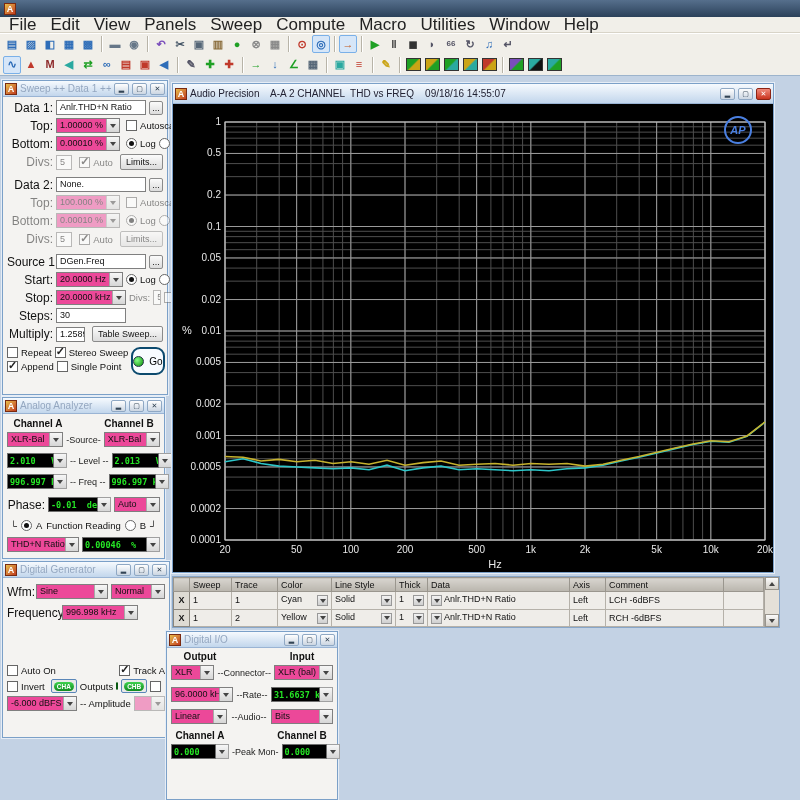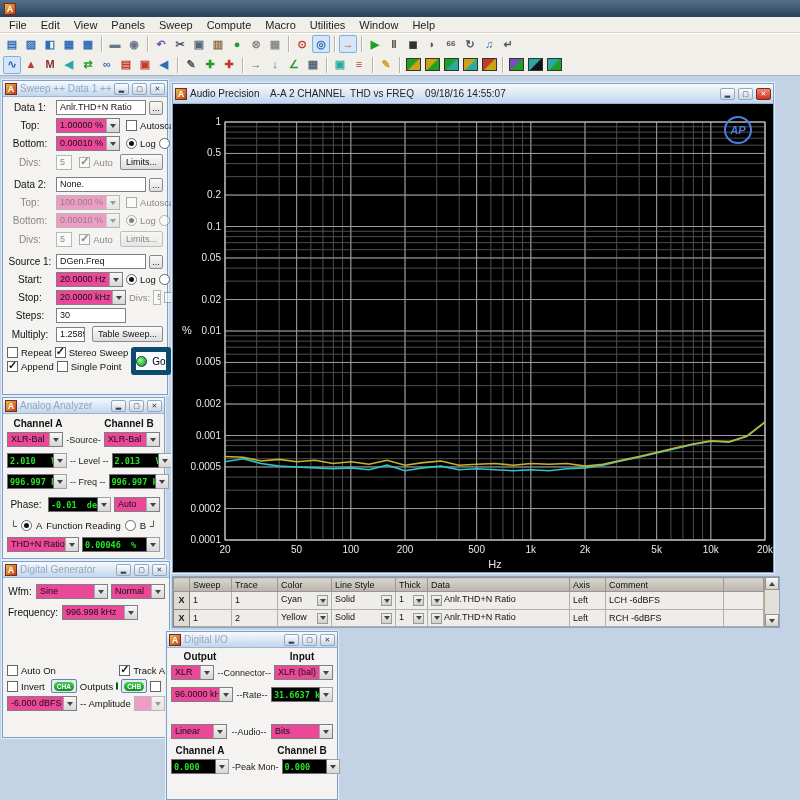--- a/index.html
+++ b/index.html
@@ -3,40 +3,40 @@
 <meta charset="utf-8">
 <style>
 *{margin:0;padding:0;box-sizing:border-box;font-family:"Liberation Sans",sans-serif}
 html,body{width:800px;height:800px;overflow:hidden}
 body{position:relative;background:#c3d2e4;font-size:10px;color:#111}
 
 
 #titlebar{position:absolute;left:0;top:0;width:800px;height:17px;background:linear-gradient(#5d7globe,#2d4257);background:linear-gradient(#566f8c,#2b415a);display:flex;align-items:center;gap:4px;padding:0 4px;color:#fff;font-size:11px;font-weight:bold}
 .appicon{width:12px;height:12px;background:linear-gradient(135deg,#e8bf4e,#c03a1e);border:1px solid #7a2a10;color:#fff;font-size:9px;font-weight:bold;display:flex;align-items:center;justify-content:center;flex:none}
 #menubar{position:absolute;left:0;top:17px;width:800px;height:16px;background:#f1efe9;border-bottom:1px solid #d8d4c8;display:flex;align-items:center;padding:0 2px}
-.mitem{padding:1px 7px;font-size:11px;color:#222}
+.mitem{padding:1px 7px;font-size:17px;color:#222}
 .toolbar{position:absolute;left:0;width:800px;background:#f1efe9;display:flex;align-items:center;padding:0 3px;gap:1px}
 #toolbar1{top:33px;height:21px;border-top:1px solid #fff}
 #toolbar2{top:54px;height:22px;border-bottom:1px solid #9db4cc}
 .tbtn{width:18px;height:18px;border:1px solid transparent;background:transparent;display:flex;align-items:center;justify-content:center;font-size:11px;line-height:1;padding:0}
 .tbtn.act{border:1px solid #7ab0e8;background:#d6e6f8;border-radius:2px}
 .tbtn span{pointer-events:none}
 .tsep{width:1px;height:16px;background:#b8b4a8;margin:0 3px;box-shadow:1px 0 0 #fff}
 .thumb{width:15px;height:13px;border:1px solid #333;display:block}
 
 
 .panel{position:absolute;background:#f4f3f1;border:1px solid #7ba0c8;box-shadow:0 0 0 1px #e6edf6}
 .ptitle{height:16px;background:linear-gradient(#f6fafe,#c2d6ec);border-bottom:1px solid #9ab4d4;display:flex;align-items:center;gap:3px;padding:0 2px}
 .ptxt{flex:1;font-size:10px;color:#94a7c0;white-space:nowrap;overflow:hidden}
 .ptxt.dark{color:#223;white-space:pre}
 .wbtn{width:15px;height:12px;flex:none;background:linear-gradient(#fefefe,#ccd6e2);border:1px solid #8fa8c4;border-radius:2px;font-size:7px;line-height:10px;text-align:center;color:#345}
 .wbtn.red{background:linear-gradient(#f0897a,#c93негу)!important;background:linear-gradient(#f0897a,#c9341f);color:#fff;border-color:#8c2414}
 
 .prow{display:flex;align-items:center;margin:3px 4px 0;gap:3px}
-.rl{width:46px;text-align:center;font-size:10px;flex:none;white-space:nowrap}
+.rl{width:46px;text-align:right;font-size:12px;flex:none;white-space:nowrap}
 .combo{display:flex;height:15px;border:1px solid #7f7f7f;background:#ec4899;align-items:stretch}
 .cv{flex:1;padding:1px 3px 0;font-size:9px;white-space:nowrap;overflow:hidden}
 .arr{width:13px;flex:none;background:linear-gradient(#f6f6f6,#d6d6d6);border-left:1px solid #a8a8a8;display:flex;align-items:center;justify-content:center}
 .arr::after{content:"";border:3px solid transparent;border-top:4px solid #444;margin-top:4px}
 .tinput{height:15px;border:1px solid #7f7f7f;background:#fff;padding:1px 3px 0;font-size:9px;white-space:nowrap;overflow:hidden}
 .btn{height:16px;border:1px solid #8a8a8a;border-radius:2px;background:linear-gradient(#fbfbfb,#dcdcdc);font-size:9px;padding:0 5px;display:inline-flex;align-items:center;justify-content:center;white-space:nowrap}
 .morebtn{width:14px;height:14px;flex:none}
 .cb{width:11px;height:11px;border:1px solid #666;background:#fff;display:inline-block;position:relative;flex:none}
 .cb.checked::after{content:"✓";position:absolute;left:0;top:-3px;font-size:11px;font-weight:bold;color:#222}
 .rad{width:11px;height:11px;border:1px solid #666;border-radius:50%;background:#fff;display:inline-block;position:relative;flex:none}
@@ -44,21 +44,21 @@
 .cl{font-size:9.5px;white-space:nowrap}
 .dis{opacity:.5}
 .ledwrap{display:flex;align-items:stretch}
 .led{background:#000;color:#25e625;font-family:"DejaVu Sans Mono",monospace;font-size:8.5px;font-weight:bold;height:15px;line-height:14px;padding:0 2px;border:1px solid #6f6f6f;white-space:pre;overflow:hidden}
 .ledarr{width:13px;flex:none;background:linear-gradient(#f6f6f6,#d6d6d6);border:1px solid #a0a0a0;border-left:none;display:flex;align-items:center;justify-content:center}
 .ledarr::after{content:"";border:3px solid transparent;border-top:4px solid #444;margin-top:4px}
 .mid{font-size:9px;text-align:center;white-space:nowrap;color:#222}
 .chead{font-size:10px;font-weight:bold;white-space:nowrap}
 
 
-.gobtn{width:54px;height:28px;border:5px solid #0c4a6e;border-radius:3px;background:#f8fbff;display:flex;align-items:center;justify-content:center;gap:5px;font-size:10px}
+.gobtn{width:54px;height:28px;border:2px solid #0c4a6e;border-radius:9px;background:#f8fbff;display:flex;align-items:center;justify-content:center;gap:5px;font-size:10px}
 .goled{width:11px;height:11px;border-radius:50%;border:1px solid #234;background:radial-gradient(circle at 35% 35%,#86ff86,#0a8a0a)}
 
 
 .chbtn{height:14px;padding:1px 2px;border:1px solid #5a86b8;border-radius:2px;background:#e9e9e9;display:inline-flex;align-items:center}
 .pill{background:linear-gradient(#3fd24f,#118a1f);color:#fff;font-size:6.5px;font-weight:bold;border-radius:5px;padding:0 3px;line-height:9px}
 .dotled{width:13px;height:8px;background:linear-gradient(#52e062,#128a20);border:1px solid #0a5a12;border-radius:3px;display:inline-block}
 .sled{width:13px;height:9px;border:1px solid #444;border-radius:2px;display:block;margin:2px auto 0}
 .sled.lit{background:linear-gradient(#eaf46a,#b8c926)}
 .sled.off{background:#1c1c1c}
 .indname{font-size:8px;text-align:center;white-space:nowrap}
@@ -584,21 +584,21 @@
     <span class="combo" style="width:62px">
         <span class="cv">96.0000 kHz</span>
         <span class="arr"></span>
       </span>
     <span class="mid" style="flex:1">--Rate--</span>
     <span class="ledwrap">
         <span class="led" style="width:49px">31.6637 kHz</span>
         <span class="ledarr"></span>
       </span>
   </div>
-  <div class="prow" style="margin-top:22px">
+  <div class="prow" style="margin-top:7px">
     <span class="combo" style="width:56px">
         <span class="cv">Linear</span>
         <span class="arr"></span>
       </span>
     <span class="mid" style="flex:1">--Audio--</span>
     <span class="combo" style="width:62px">
         <span class="cv">Bits</span>
         <span class="arr"></span>
       </span>
   </div>

